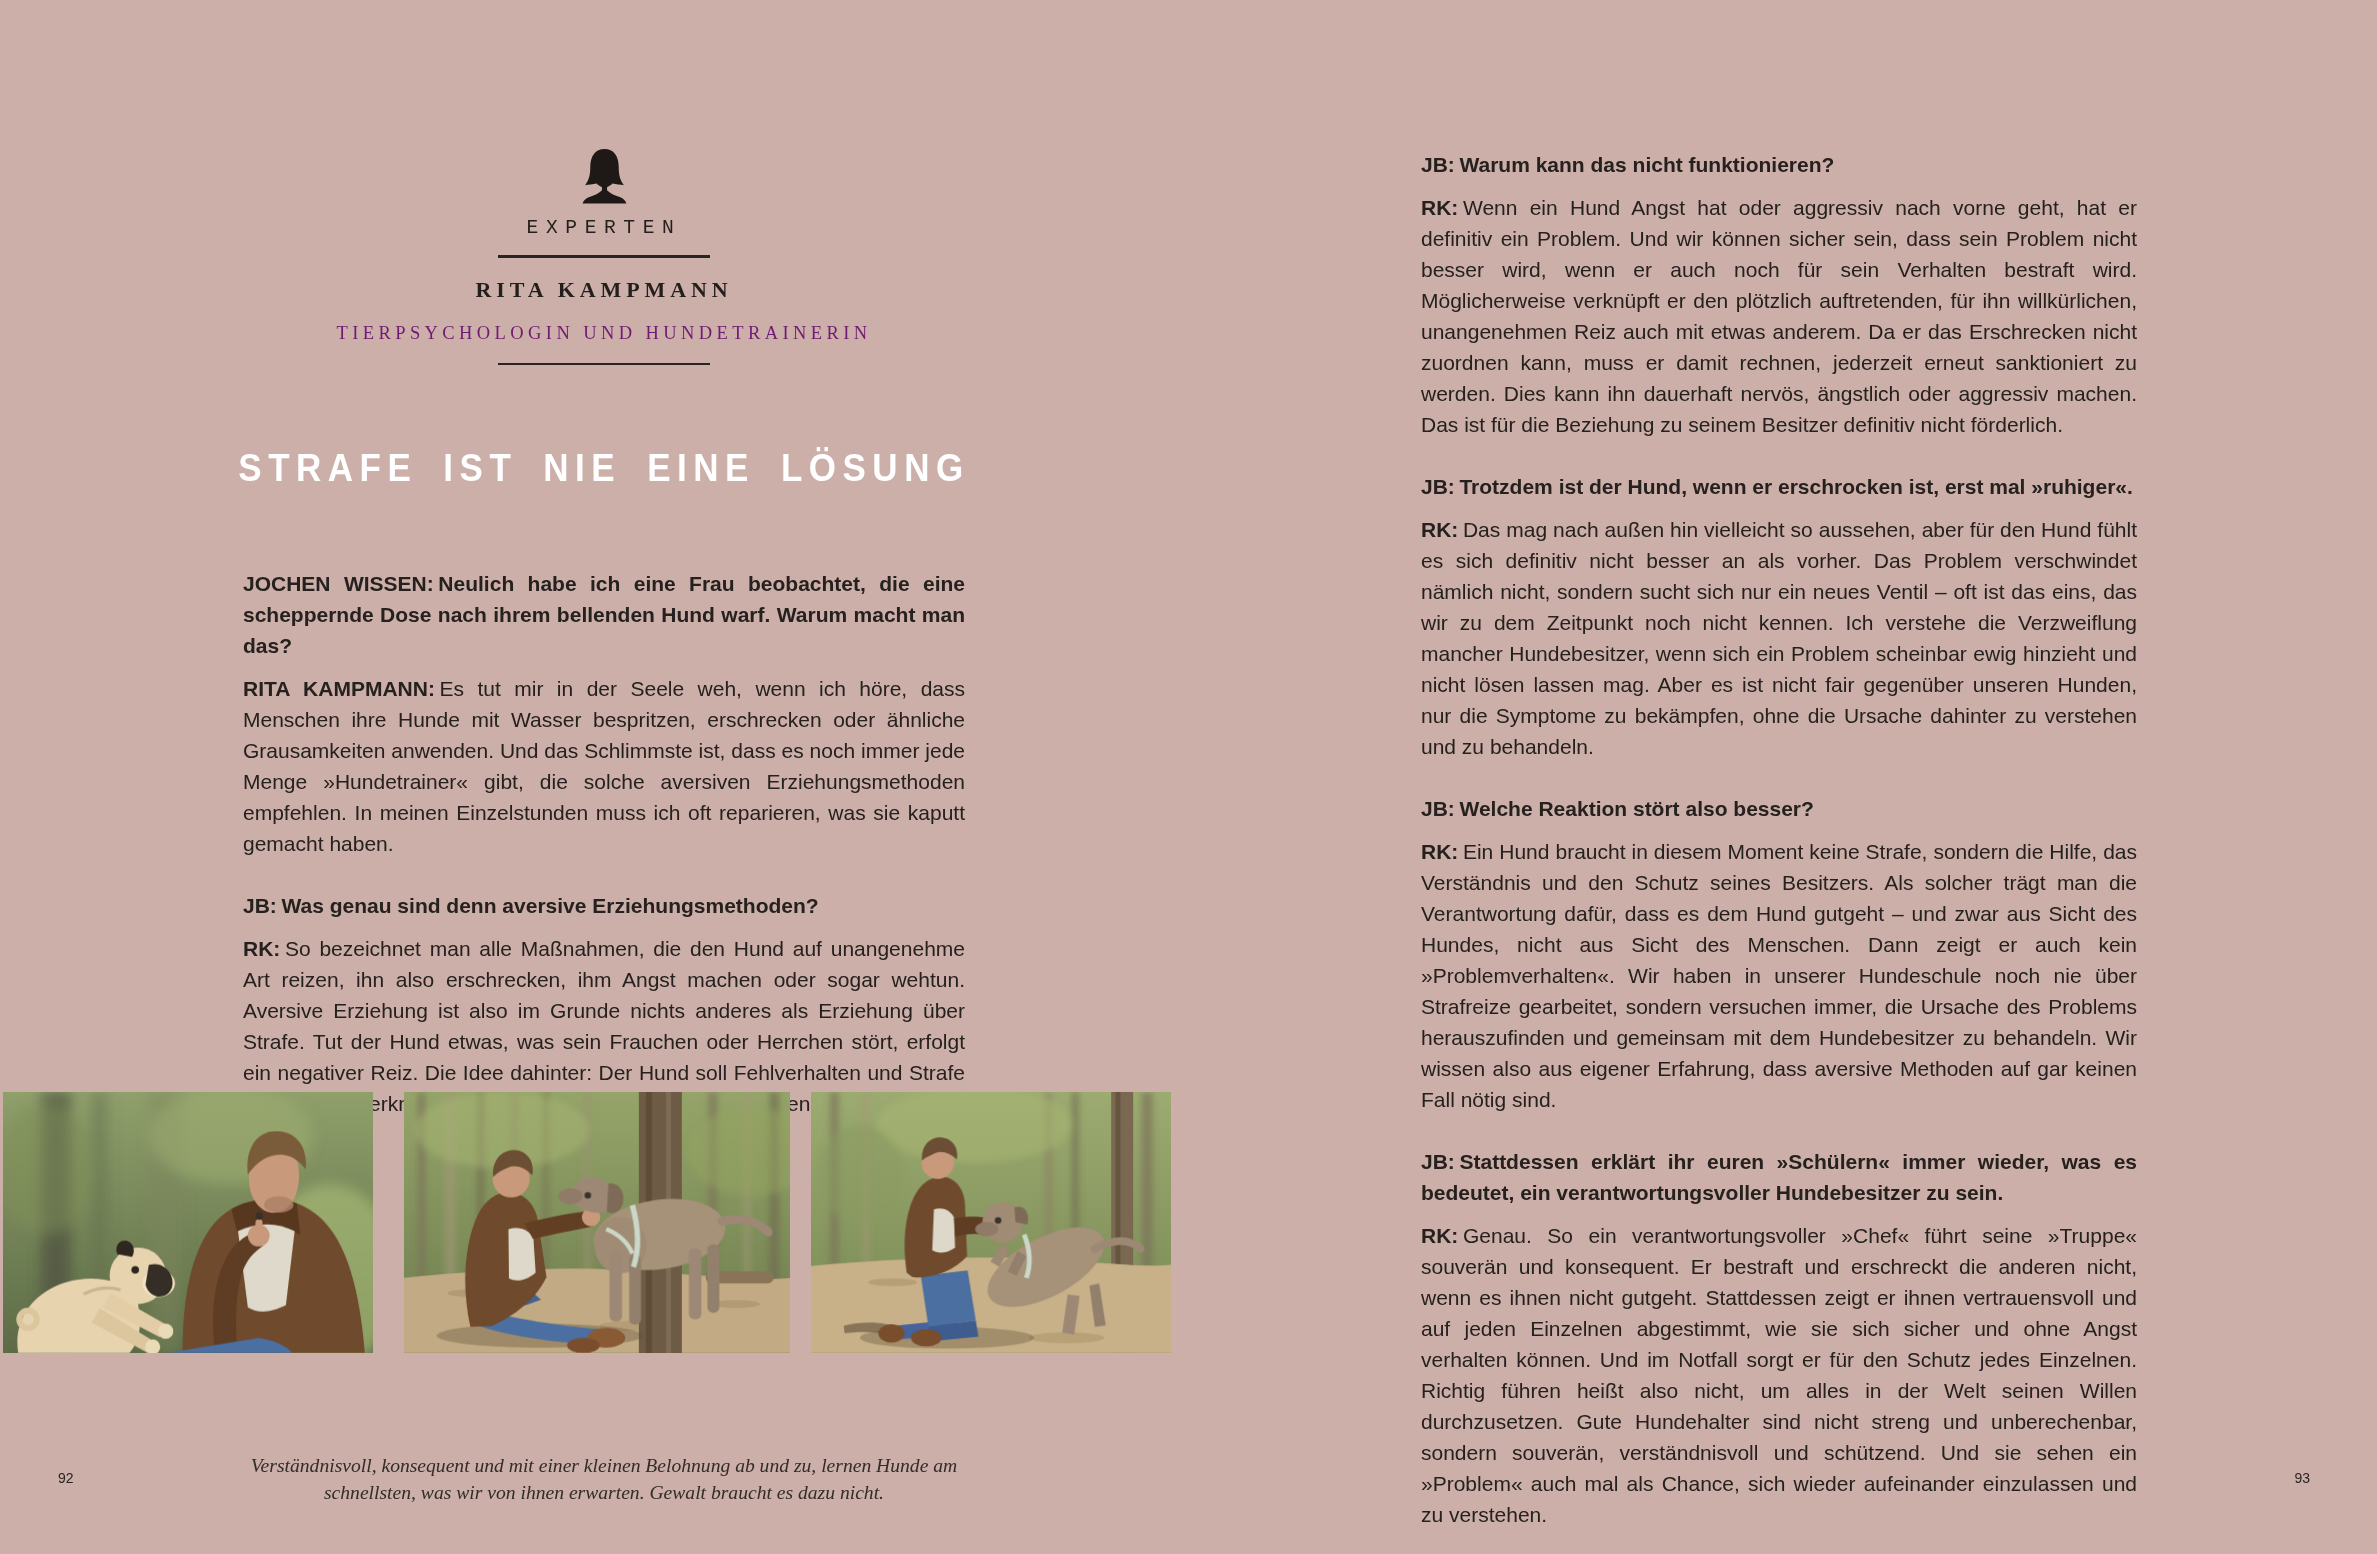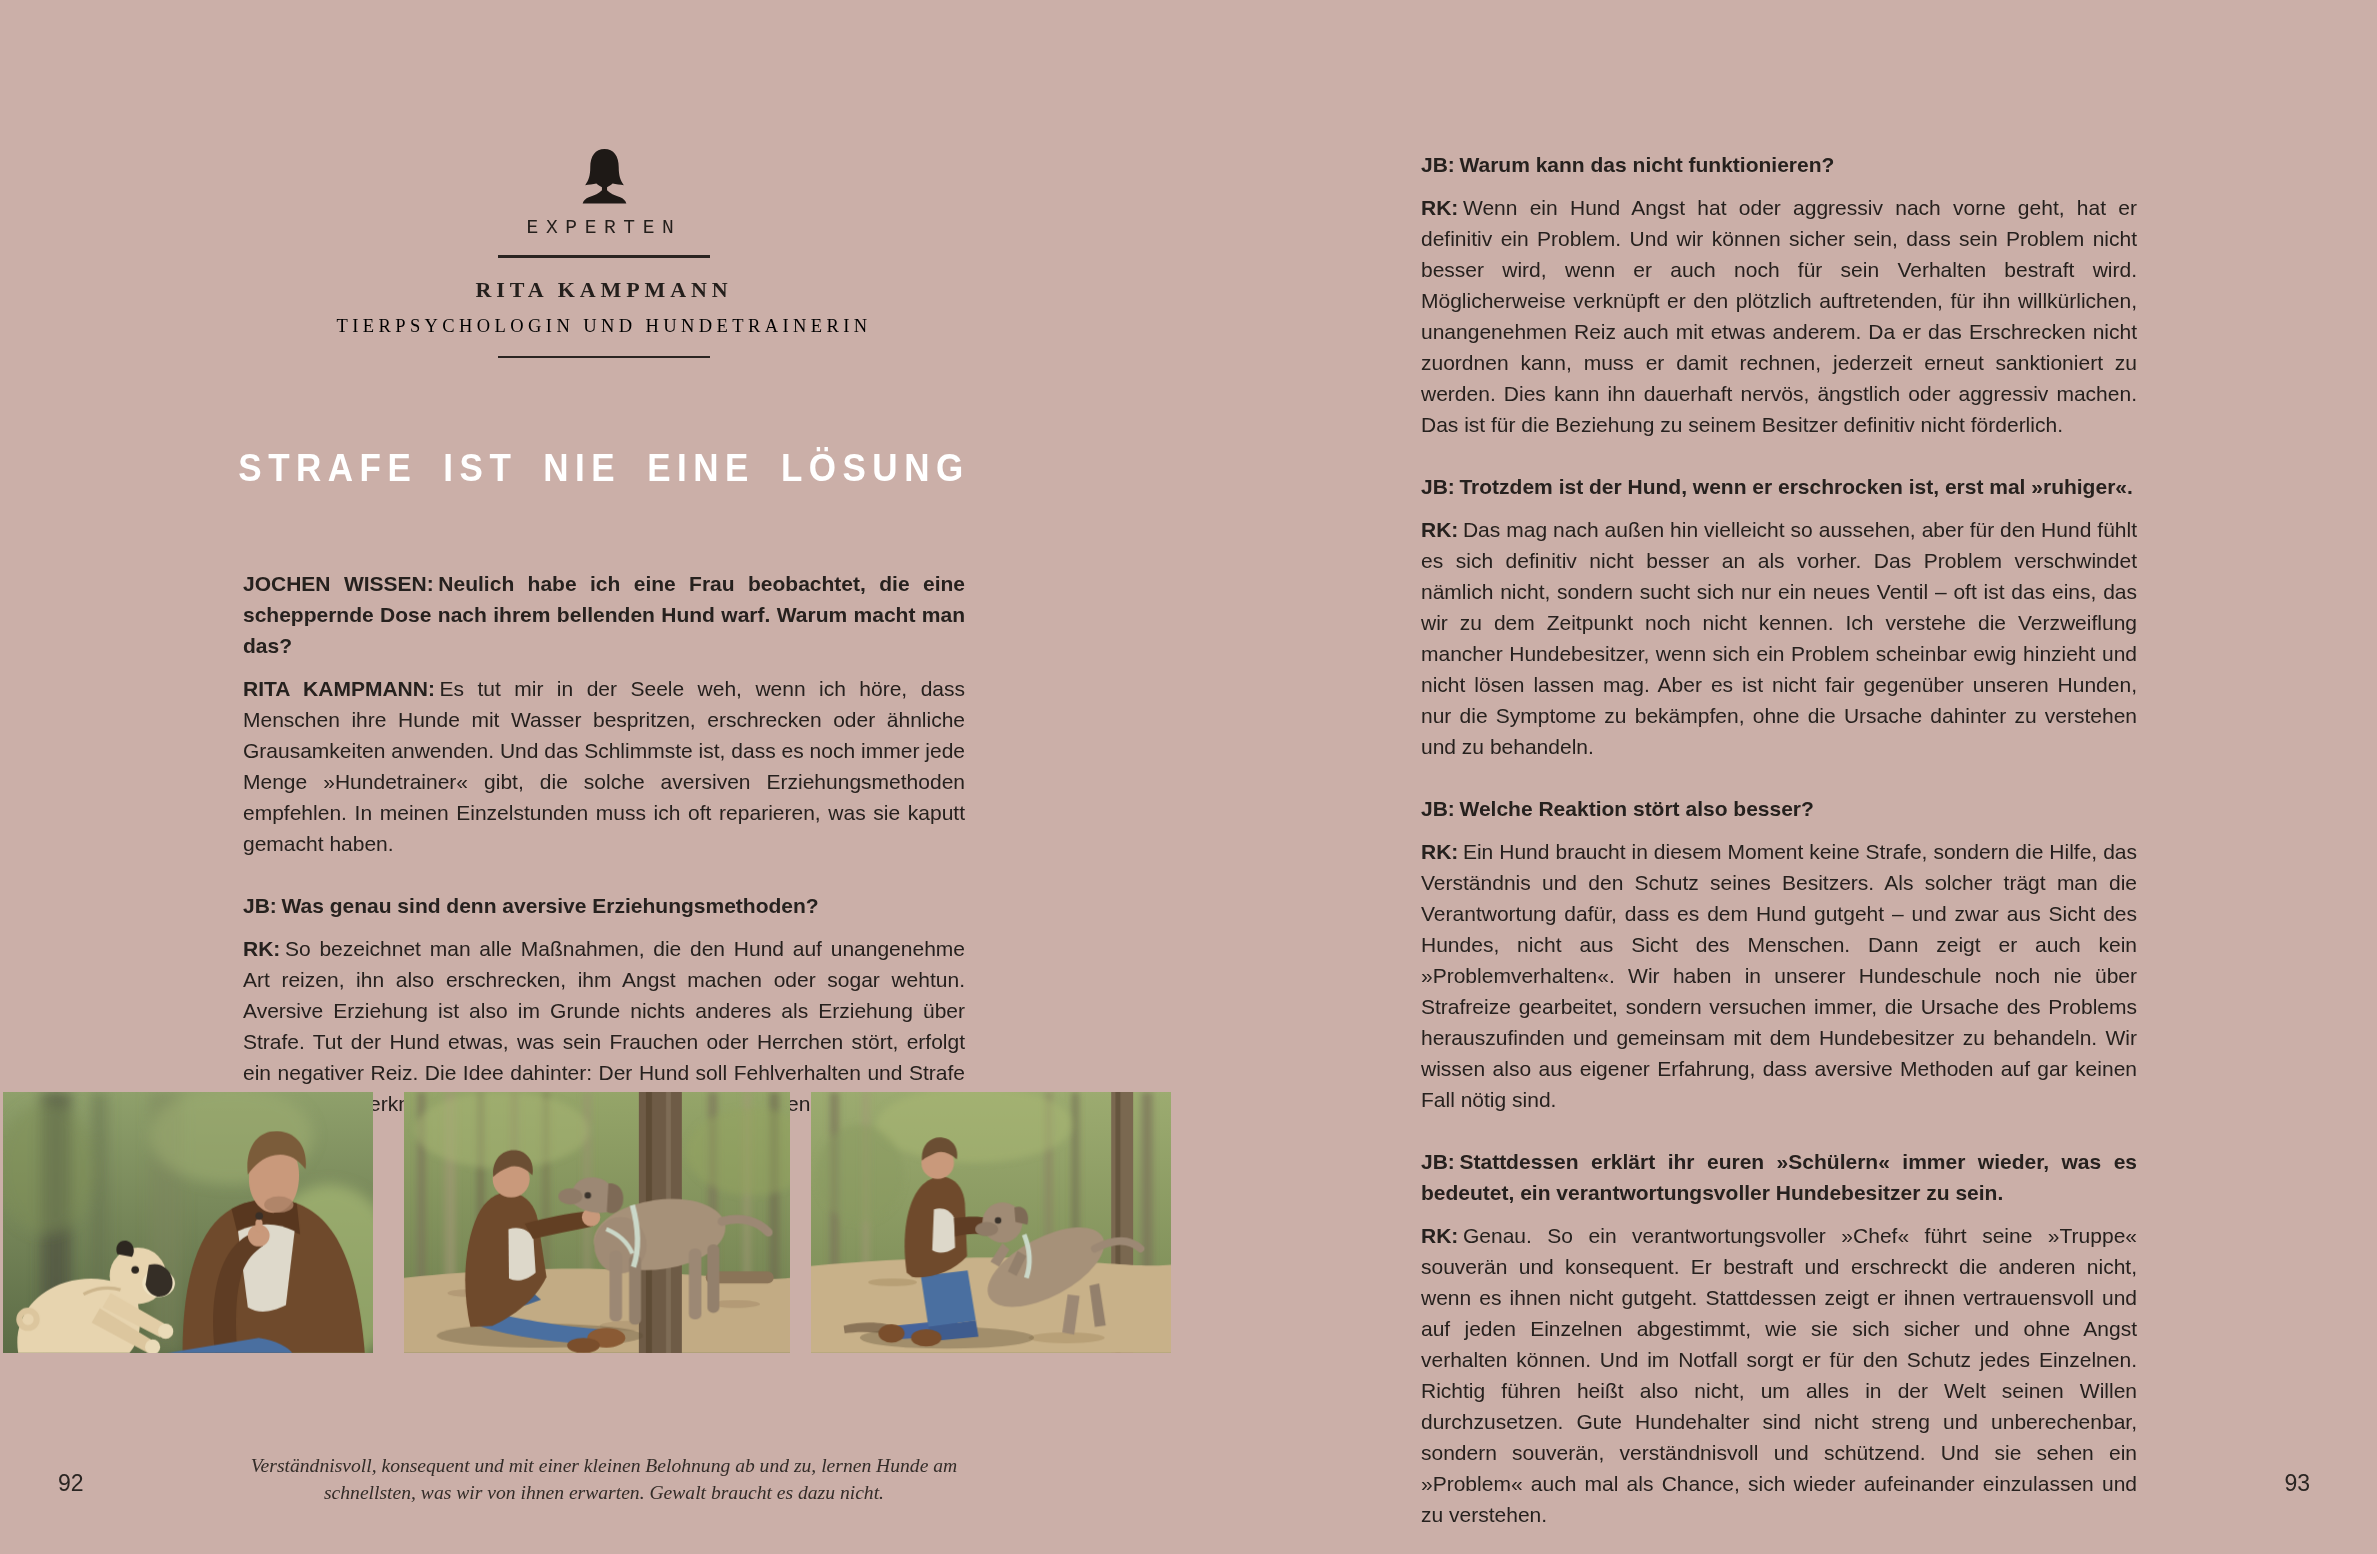--- a/index.html
+++ b/index.html
@@ -10,21 +10,21 @@
     font-family:"Liberation Sans",sans-serif;
     color:#26211e;
   }
   
   .badge{position:absolute;left:231px;top:146px;width:746px;text-align:center;}
   .badge .icon-wrap{height:64px;}
   .badge .icon-wrap svg{height:61px;}
   .ew{font-family:Liberation Mono, monospace;font-size:19.6px;letter-spacing:7.6px;line-height:27px;margin-top:5.4px;color:#241f1c;}
   .rule{width:212px;height:2.2px;background:#2a2421;margin:13px auto 0;}
   .expert-name{font-family:"Liberation Serif",serif;font-weight:700;font-size:22px;letter-spacing:4.9px;margin-top:19.6px;color:#241f1c;}
-  .expert-role{font-family:"Liberation Serif",serif;font-size:18.5px;letter-spacing:4.4px;margin-top:11px;line-height:24px;color:#000000;text-align:center;}
+  .expert-role{font-family:"Liberation Serif",serif;font-size:18.5px;letter-spacing:4.4px;margin-top:18px;line-height:24px;color:#701a75;text-align:center;}
   .rule2{margin-top:17.4px;}
   
   .headline{
     position:absolute;left:231px;top:445px;width:746px;text-align:center;
     font-size:35px;font-weight:700;letter-spacing:6.5px;word-spacing:9.8px;
     color:#ffffff;transform:scaleY(1.12);transform-origin:center top;white-space:nowrap;
   }
   
   .col{position:absolute;font-size:21px;line-height:31px;text-align:justify;hyphens:auto;}
   .col-left{left:231px;top:556px;width:746px;}
@@ -40,21 +40,21 @@
   .photo svg{display:block;width:100%;height:100%;}
   #photo-1{left:3.3px;width:370px;}
   #photo-2{left:404px;width:386px;}
   #photo-3{left:811px;width:360px;}
   
   .caption{
     position:absolute;left:231px;top:1452px;width:746px;text-align:center;
     font-family:"Liberation Serif",serif;font-style:italic;font-size:19.6px;line-height:27px;color:#332c28;
   }
   
-  .pagenum{position:absolute;top:1470px;font-size:23px;color:#2a2522;}
+  .pagenum{position:absolute;top:1470px;font-size:14px;color:#2a2522;}
   .pagenum-left{left:58px;}
   .pagenum-right{right:67px;}
 </style>
 </head>
 <body>
 
 <div id="spread">
 
   <div>
 

